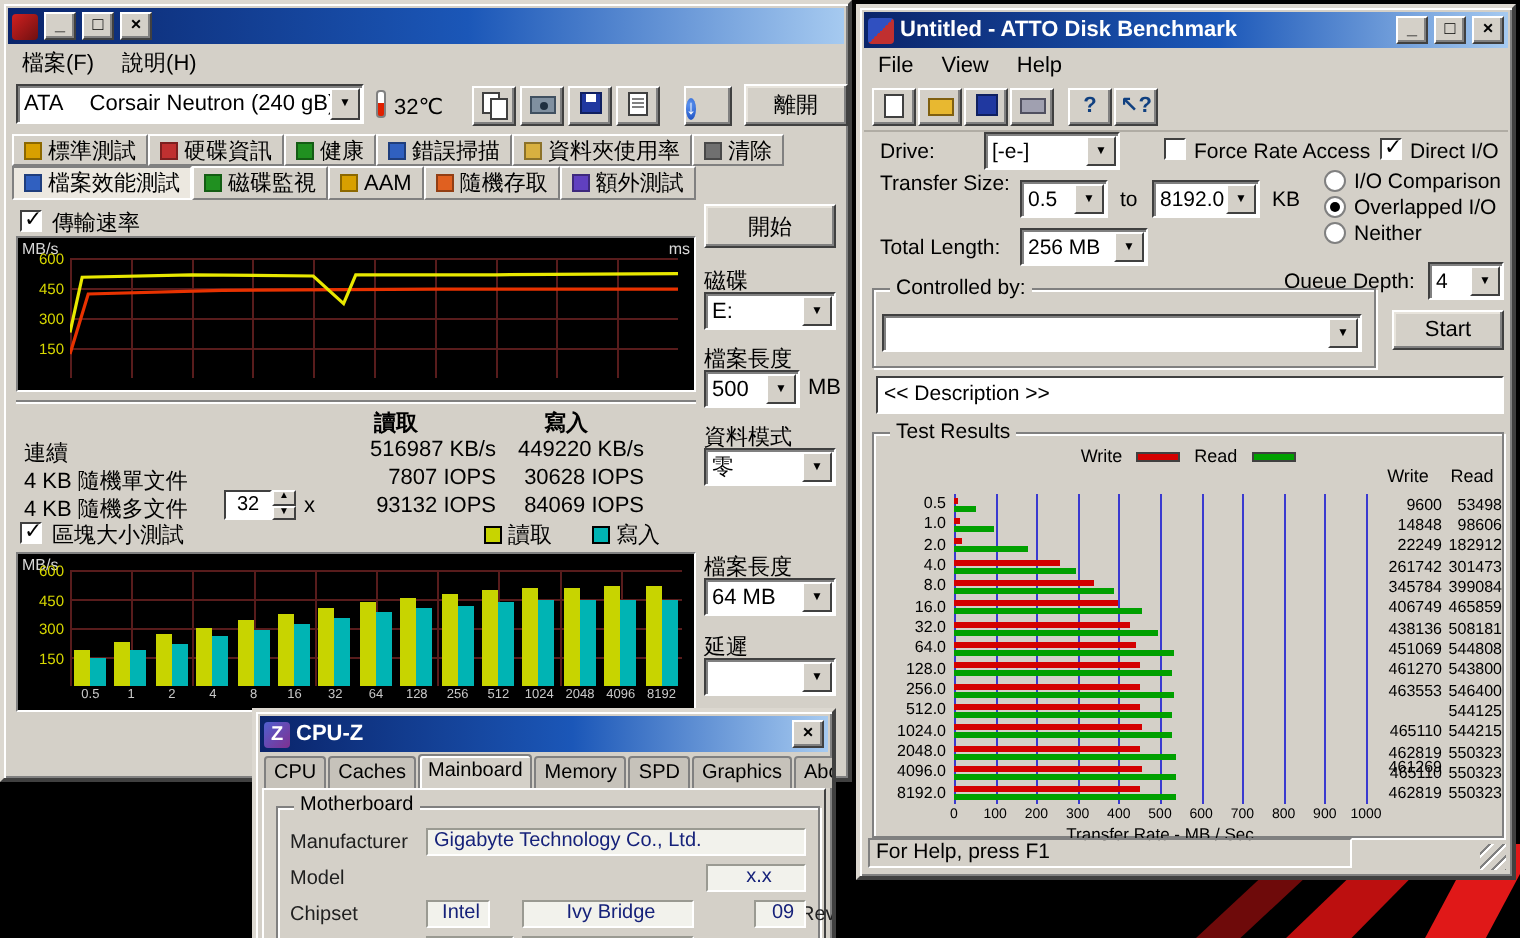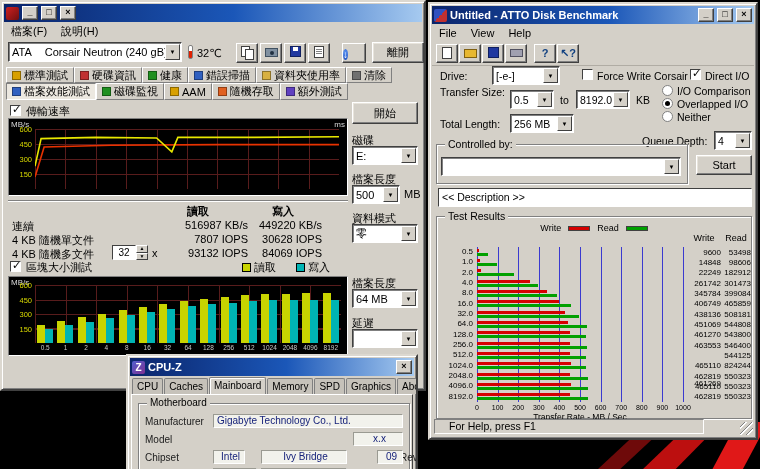--- a/index.html
+++ b/index.html
@@ -75,21 +75,21 @@
 .agrid{position:absolute;width:1px;background:#3a3ad0;}
 .asize{position:absolute;left:2px;width:34px;text-align:right;font-size:8px;line-height:10px;}
 .abar{position:absolute;height:3px;}
 .awval{position:absolute;left:246px;width:38px;text-align:right;font-size:8px;line-height:10px;}
 .arval{position:absolute;left:286px;width:28px;text-align:right;font-size:8px;line-height:10px;}
 .axt{position:absolute;top:187px;width:30px;text-align:center;font-size:7px;}
 .axl{position:absolute;left:40px;width:206px;top:195px;text-align:center;font-size:8.5px;}
 .ath{position:absolute;top:16px;font-size:9px;text-align:center;}
 .atto-legend{position:absolute;top:6px;left:0;right:0;display:flex;justify-content:center;align-items:center;gap:7px;font-size:9px;}
 .swl{display:inline-block;width:22px;height:5px;border:1px solid #404040;}
-.statusfield{position:absolute;left:4px;bottom:4px;width:270px;height:15px;border:1px solid;border-color:#808080 #fff #fff #808080;font-size:10.5px;padding-left:14px;line-height:13px;}
+.statusfield{position:absolute;left:4px;bottom:4px;width:242px;height:15px;border:1px solid;border-color:#808080 #fff #fff #808080;font-size:10.5px;padding-left:3px;line-height:13px;}
 .grip{position:absolute;right:3px;bottom:3px;width:13px;height:13px;background:repeating-linear-gradient(135deg,transparent 0 3px,#808080 3px 4px,#fff 4px 5px);}
 
 
 #cpuz{left:126px;top:354px;width:292px;height:128px;z-index:9;}
 .ctabbar{position:absolute;left:4px;top:21px;right:4px;height:17px;display:flex;align-items:flex-end;}
 .ctab{font-size:10px;padding:2px 4px 2px;border:1px solid #808080;border-bottom:none;background:#c6c2ba;margin-right:1px;border-radius:2px 2px 0 0;white-space:nowrap;}
 .ctab.on{background:#d4d0c8;padding-bottom:3px;box-shadow:inset 1px 1px 0 #fff;}
 .cpanel{position:absolute;left:3px;right:3px;top:38px;bottom:0;background:#d4d0c8;border:1px solid;border-color:#fff #404040 #404040 #fff;}
 .cfield{position:absolute;height:14px;background:#f2f2ec;border:1px solid;border-color:#9a9a92 #fff #fff #9a9a92;font-size:10px;line-height:12px;color:#16227a;padding-left:3px;white-space:nowrap;overflow:hidden;}
 .clabel{position:absolute;font-size:10px;color:#202020;white-space:nowrap;}
@@ -364,21 +364,21 @@
     <span class="atbtn" style="left:102px;">?</span>
     <span class="atbtn" style="left:125px;">↖?</span>
   </div>
 
   <span class="lbl10" style="left:10px;top:66px;">Drive:</span>
   <div class="combo" style="left:62px;top:62px;width:68px;height:19px;font-size:10.5px;">
       <span>[-e-]</span>
       <span class="arr">▼</span>
     </div>
   <span class="cb" style="left:152px;top:65px;"></span>
-  <span class="lbl10" style="left:167px;top:66px;">Force Write Corsair</span>
+  <span class="lbl10" style="left:167px;top:66px;">Force Rate Access</span>
   <span class="cb on" style="left:260px;top:65px;"></span>
   <span class="lbl10" style="left:275px;top:66px;">Direct I/O</span>
 
   <span class="lbl10" style="left:10px;top:82px;">Transfer Size:</span>
   <div class="combo" style="left:80px;top:86px;width:44px;height:19px;font-size:10.5px;">
       <span>0.5</span>
       <span class="arr">▼</span>
     </div>
   <span class="lbl10" style="left:130px;top:90px;">to</span>
   <div class="combo" style="left:146px;top:86px;width:54px;height:19px;font-size:10.5px;">
@@ -491,21 +491,21 @@
       <div class="arval" style="top: 123.5px;">546400</div>
       <div class="asize" style="top: 133.333px;">512.0</div>
       <div class="abar" style="left: 40px; top: 134.833px; width: 92.7943px; background: rgb(212, 0, 0);"></div>
       <div class="abar" style="left: 40px; top: 138.833px; width: 109.463px; background: rgb(0, 160, 0);"></div>
       <div class="awval" style="top: 133.833px; margin-top: 28px;">461269</div>
       <div class="arval" style="top: 133.833px;">544125</div>
       <div class="asize" style="top: 143.667px;">1024.0</div>
       <div class="abar" style="left: 40px; top: 145.167px; width: 93.5671px; background: rgb(212, 0, 0);"></div>
       <div class="abar" style="left: 40px; top: 149.167px; width: 109.481px; background: rgb(0, 160, 0);"></div>
       <div class="awval" style="top: 144.167px;">465110</div>
-      <div class="arval" style="top: 144.167px;">824244</div>
+      <div class="arval" style="top: 144.167px;">544215</div>
       <div class="asize" style="top: 154px;">2048.0</div>
       <div class="abar" style="left: 40px; top: 155.5px; width: 93.1062px; background: rgb(212, 0, 0);"></div>
       <div class="abar" style="left: 40px; top: 159.5px; width: 110.71px; background: rgb(0, 160, 0);"></div>
       <div class="awval" style="top: 154.5px;">462819</div>
       <div class="arval" style="top: 154.5px;">550323</div>
       <div class="asize" style="top: 164.333px;">4096.0</div>
       <div class="abar" style="left: 40px; top: 165.833px; width: 93.5671px; background: rgb(212, 0, 0);"></div>
       <div class="abar" style="left: 40px; top: 169.833px; width: 110.71px; background: rgb(0, 160, 0);"></div>
       <div class="awval" style="top: 164.833px;">465110</div>
       <div class="arval" style="top: 164.833px;">550323</div>

